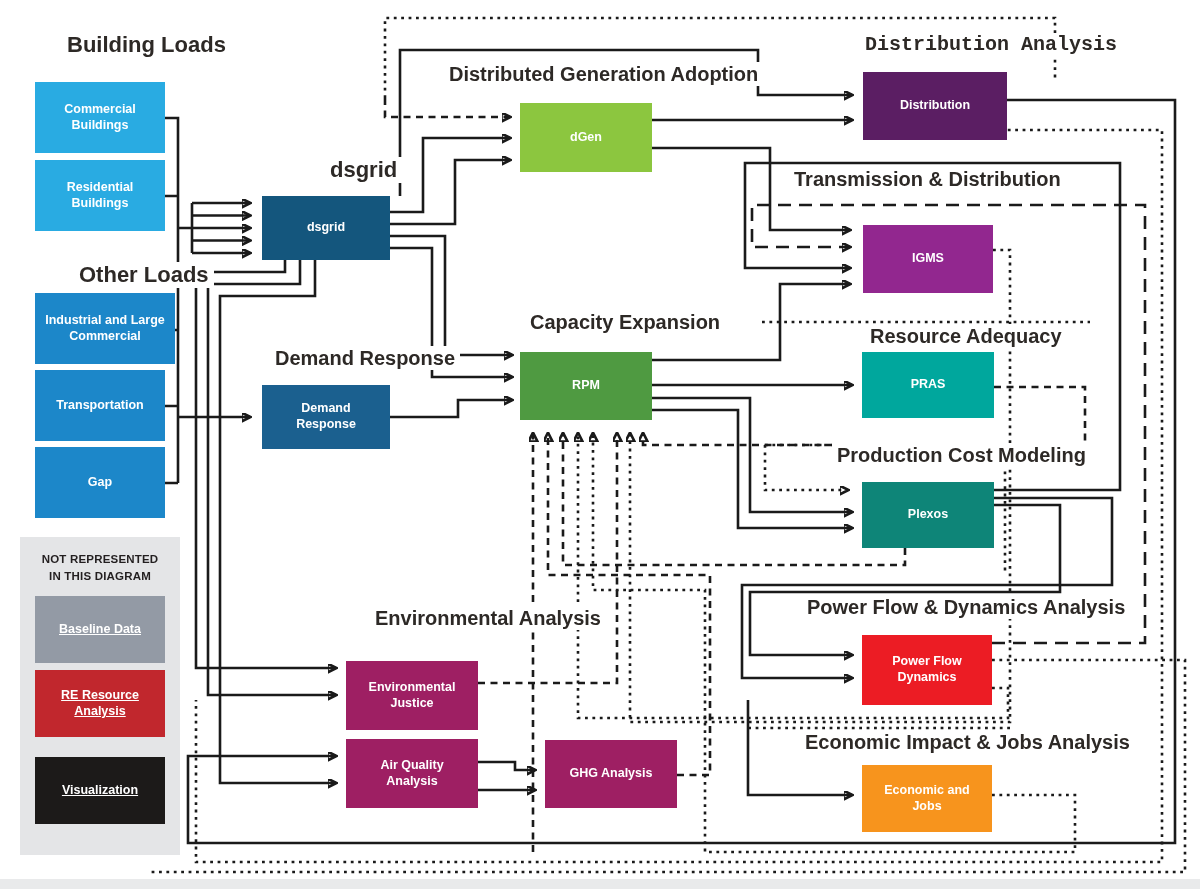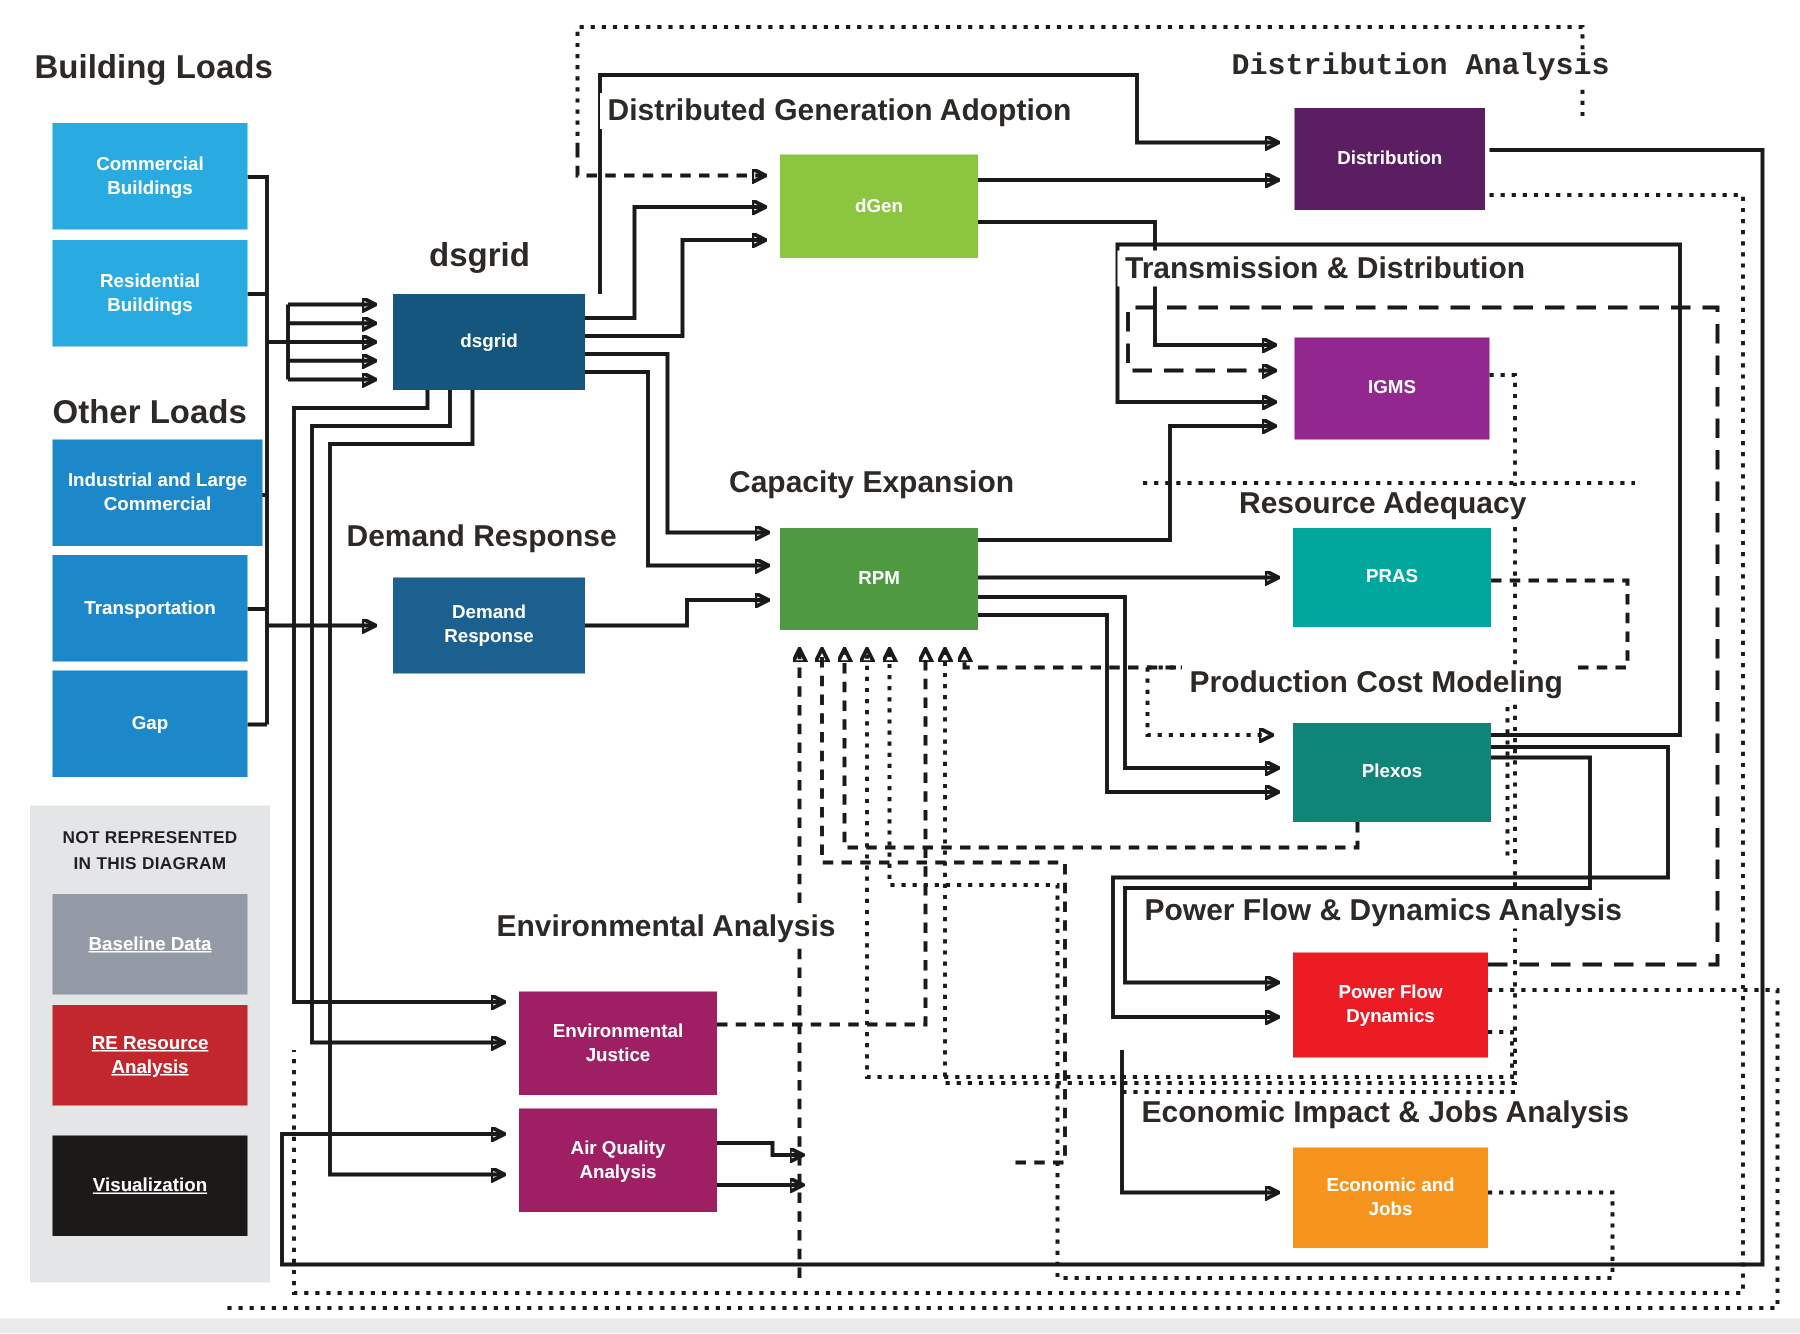--- a/index.html
+++ b/index.html
@@ -7,21 +7,21 @@
     position:relative;width:1200px;height:889px;background:#ffffff;
     font-family:"Liberation Sans", sans-serif;overflow:hidden;
   }
   .wires{position:absolute;left:0;top:0;z-index:1;}
   .wires path{fill:none;stroke:#1a1a1a;stroke-width:2.6px;}
   .wires .dashed path{stroke-dasharray:7 5.5;}
   .wires .longdash path{stroke-dasharray:13 8;}
   .wires .dotted path{stroke-dasharray:2.8 4.6;}
   .heading{
     position:absolute;z-index:3;white-space:nowrap;color:#2d2926;
-    font-weight:bold;font-size:20px;background:#ffffff;padding:1px 5px;line-height:1.1;
+    font-weight:bold;font-size:20px;background:#ffffff;padding:1px 5px;line-height:1.1;margin-left:44px;
   }
   .heading.big{font-size:22px;}
   .node{
     position:absolute;z-index:2;display:flex;align-items:center;justify-content:center;
     color:#ffffff;font-weight:bold;font-size:12.5px;text-align:center;line-height:1.25;
     padding:4px 8px;box-sizing:border-box;
   }
   .legend{
     position:absolute;z-index:2;background:#e4e5e7;box-sizing:border-box;
     padding:14px 15px 0 15px;
@@ -125,21 +125,22 @@
   <div class="node" style="left: 35px; top: 160px; width: 130px; height: 71px; background-color: rgb(41, 171, 226);">Residential Buildings</div>
   <div class="node" style="left: 35px; top: 293px; width: 140px; height: 71px; background-color: rgb(28, 135, 201);">Industrial and Large Commercial</div>
   <div class="node" style="left: 35px; top: 370px; width: 130px; height: 71px; background-color: rgb(28, 135, 201);">Transportation</div>
   <div class="node" style="left: 35px; top: 447px; width: 130px; height: 71px; background-color: rgb(28, 135, 201);">Gap</div>
   <div class="node" style="left: 262px; top: 196px; width: 128px; height: 64px; background-color: rgb(20, 86, 125);">dsgrid</div>
   <div class="node" style="left: 262px; top: 385px; width: 128px; height: 64px; background-color: rgb(27, 96, 143);">Demand Response</div>
   <div class="node" style="left: 520px; top: 103px; width: 132px; height: 69px; background-color: rgb(140, 198, 63);">dGen</div>
   <div class="node" style="left: 520px; top: 352px; width: 132px; height: 68px; background-color: rgb(79, 154, 65);">RPM</div>
   <div class="node" style="left: 346px; top: 649px; width: 132px; height: 69px; background-color: rgb(158, 31, 99); margin-top: 12px;">Environmental Justice</div>
   <div class="node" style="left: 346px; top: 739px; width: 132px; height: 69px; background-color: rgb(158, 31, 99);">Air Quality Analysis</div>
-  <div class="node" style="left: 863px; top: 72px; width: 127px; height: 68px; background-color: rgb(91, 30, 99);">Distribution</div>
+  <div class="node" style="left: 545px; top: 740px; width: 132px; height: 68px; background-color: rgb(158, 31, 99);">GHG Analysis</div>
+  <div class="node" style="left: 863px; top: 72px; width: 144px; height: 68px; background-color: rgb(91, 30, 99);">Distribution</div>
   <div class="node" style="left: 863px; top: 225px; width: 130px; height: 68px; background-color: rgb(146, 39, 143);">IGMS</div>
   <div class="node" style="left: 862px; top: 352px; width: 132px; height: 66px; background-color: rgb(0, 167, 157);">PRAS</div>
   <div class="node" style="left: 862px; top: 482px; width: 132px; height: 66px; background-color: rgb(14, 133, 120);">Plexos</div>
   <div class="node" style="left: 862px; top: 765px; width: 130px; height: 67px; background-color: rgb(247, 148, 29);">Economic and Jobs</div>
   <div class="node" style="left: 862px; top: 635px; width: 130px; height: 70px; background-color: rgb(236, 28, 36);">Power Flow Dynamics</div>
 
   <div class="legend" style="left:20px;top:537px;width:160px;height:318px;">
     <div class="legend-title">NOT REPRESENTED IN THIS DIAGRAM</div>
     <div class="legend-box" style="background-color: rgb(147, 154, 165);">Baseline Data</div>
     <div class="legend-box" style="background-color: rgb(193, 39, 45);">RE Resource Analysis</div>

